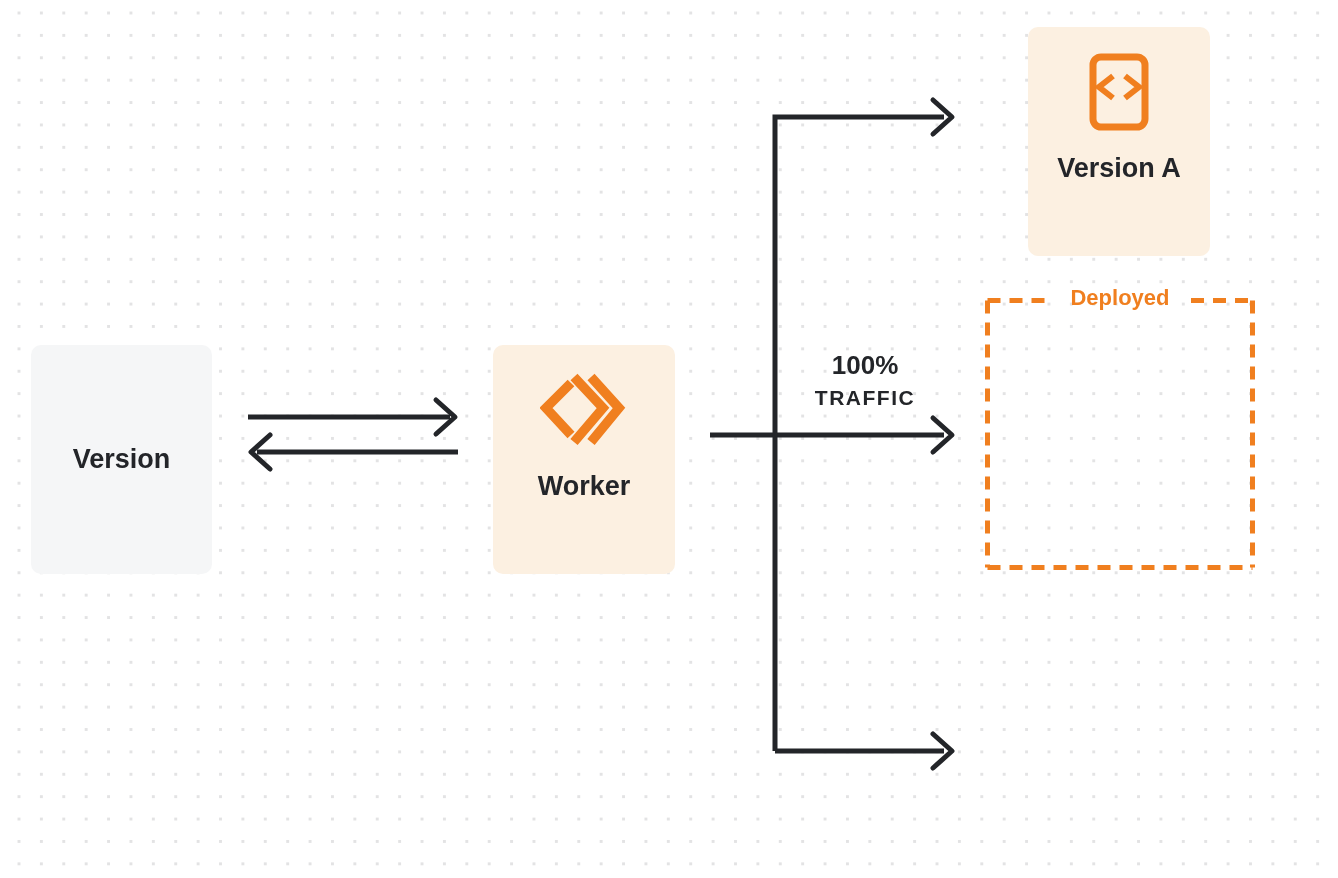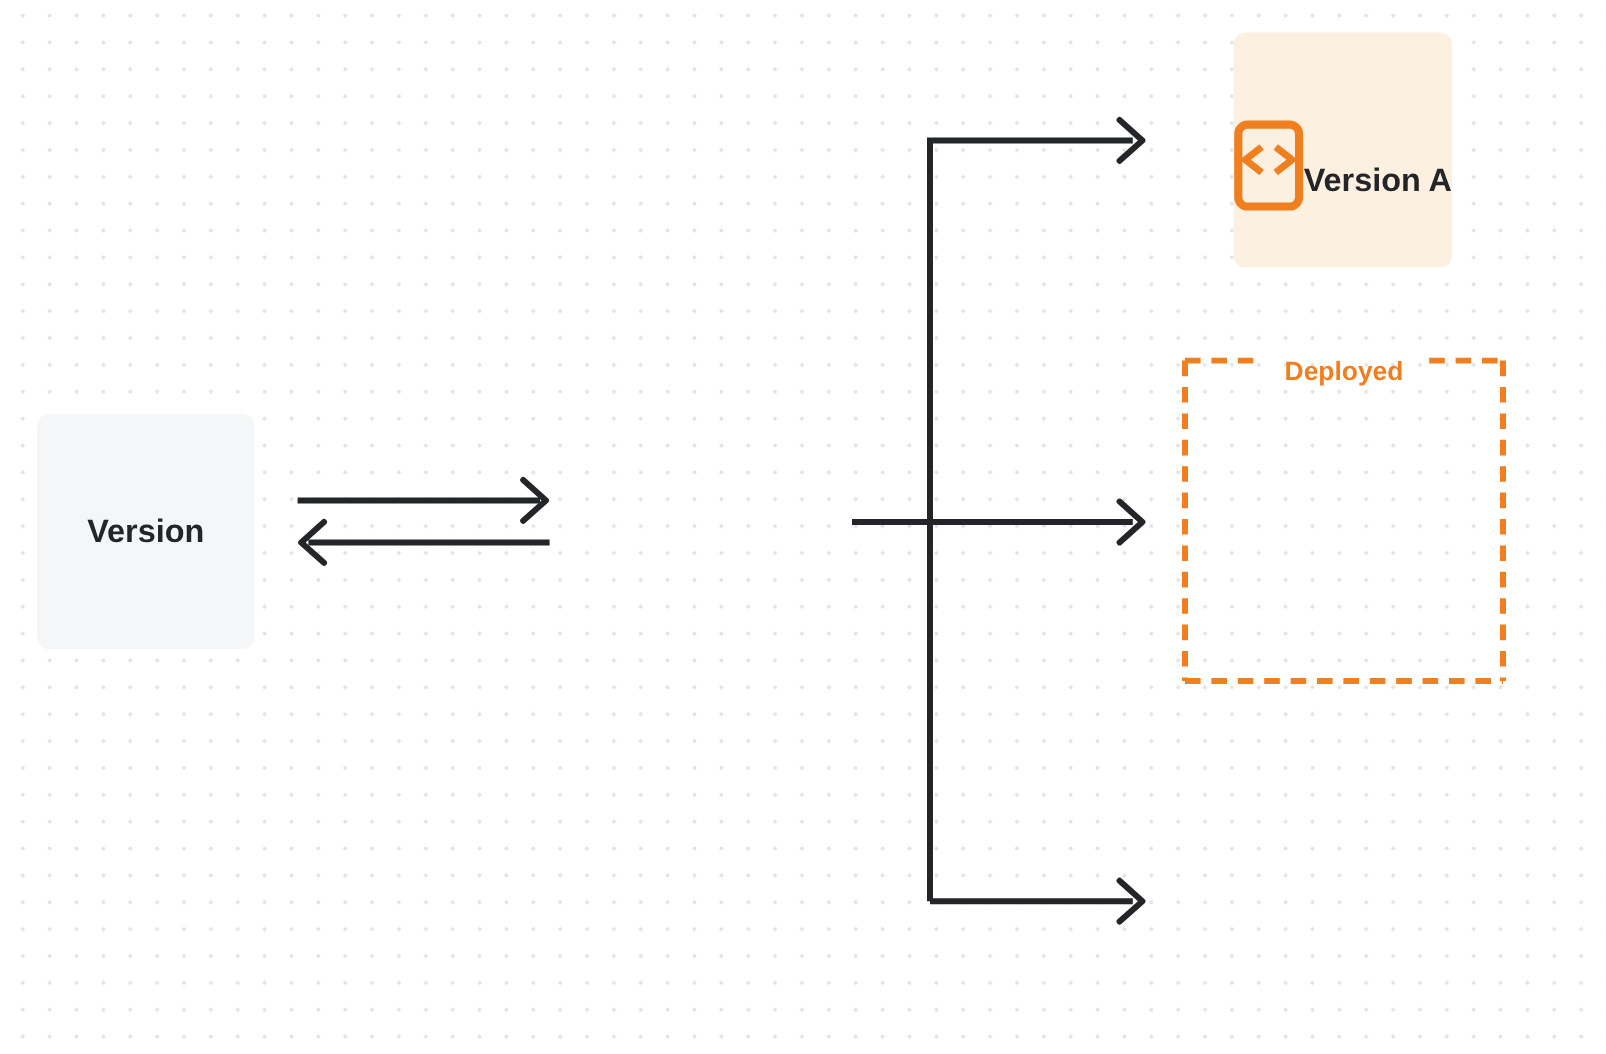--- a/index.html
+++ b/index.html
@@ -27,25 +27,25 @@
     stroke: var(--ink);
     stroke-width: 5;
   }
   .arrows path.head {
     stroke-linecap: round;
     stroke-linejoin: round;
   }
   .node {
     position: absolute;
     width: 182px;
-    height: 196px;
+    height: 229px;
     border-radius: 10px;
     background: var(--cream);
     display: flex;
-    flex-direction: row;
+    flex-direction: column;
     align-items: center;
   }
   .node .node-label {
     font-size: 27px;
     font-weight: 700;
     color: var(--ink);
     line-height: 27px;
     white-space: nowrap;
   }
   .node.client {
@@ -84,21 +84,21 @@
   }
   .deployed-frame svg { position: absolute; left: 0; top: 0; }
   .deployed-frame svg path {
     fill: none;
     stroke: var(--orange);
     stroke-width: 5;
     stroke-dasharray: 13 9;
   }
   .deployed-label {
     position: absolute;
-    left: 50%; top: 12px;
+    left: 50%; top: 0;
     transform: translate(-50%, -50%);
     font-size: 22px;
     font-weight: 700;
     color: var(--orange);
     white-space: nowrap;
   }
 </style>
 </head>
 <body>
 
@@ -117,21 +117,33 @@
     <path d="M775,751 V117 H944"></path>
     <path class="head" d="M933,100 L952,117 L933,134"></path>
     <path d="M775,751 H944"></path>
     <path class="head" d="M933,734 L952,751 L933,768"></path>
   </svg>
 
   <div class="node client">
     <span class="node-label">Version</span>
   </div>
 
+  <div class="node worker">
+    <svg class="icon-svg" width="88" height="82" viewBox="0 0 88 82">
+      <polyline class="orange-stroke" stroke-width="9.5" points="31,14 6,39 31,66"></polyline>
+      <polyline class="orange-stroke" stroke-width="9.5" points="34,8 63,39 34,73"></polyline>
+      <polyline class="orange-stroke" stroke-width="9.5" points="51,8 79,39 51,73"></polyline>
+    </svg>
+    <span class="node-label">Worker</span>
+  </div>
 
+  <div class="traffic-label">
+    <div class="line1">100%</div>
+    <div class="line2">TRAFFIC</div>
+  </div>
 
   <div class="deployed-frame">
     <svg width="270" height="272" viewBox="0 0 270 272">
       <path d="M2.5,2.5 H66"></path>
       <path d="M206,2.5 H267.5"></path>
       <path d="M2.5,2.5 V269.5"></path>
       <path d="M267.5,2.5 V269.5"></path>
       <path d="M2.5,269.5 H267.5"></path>
     </svg>
     <span class="deployed-label">Deployed</span>

